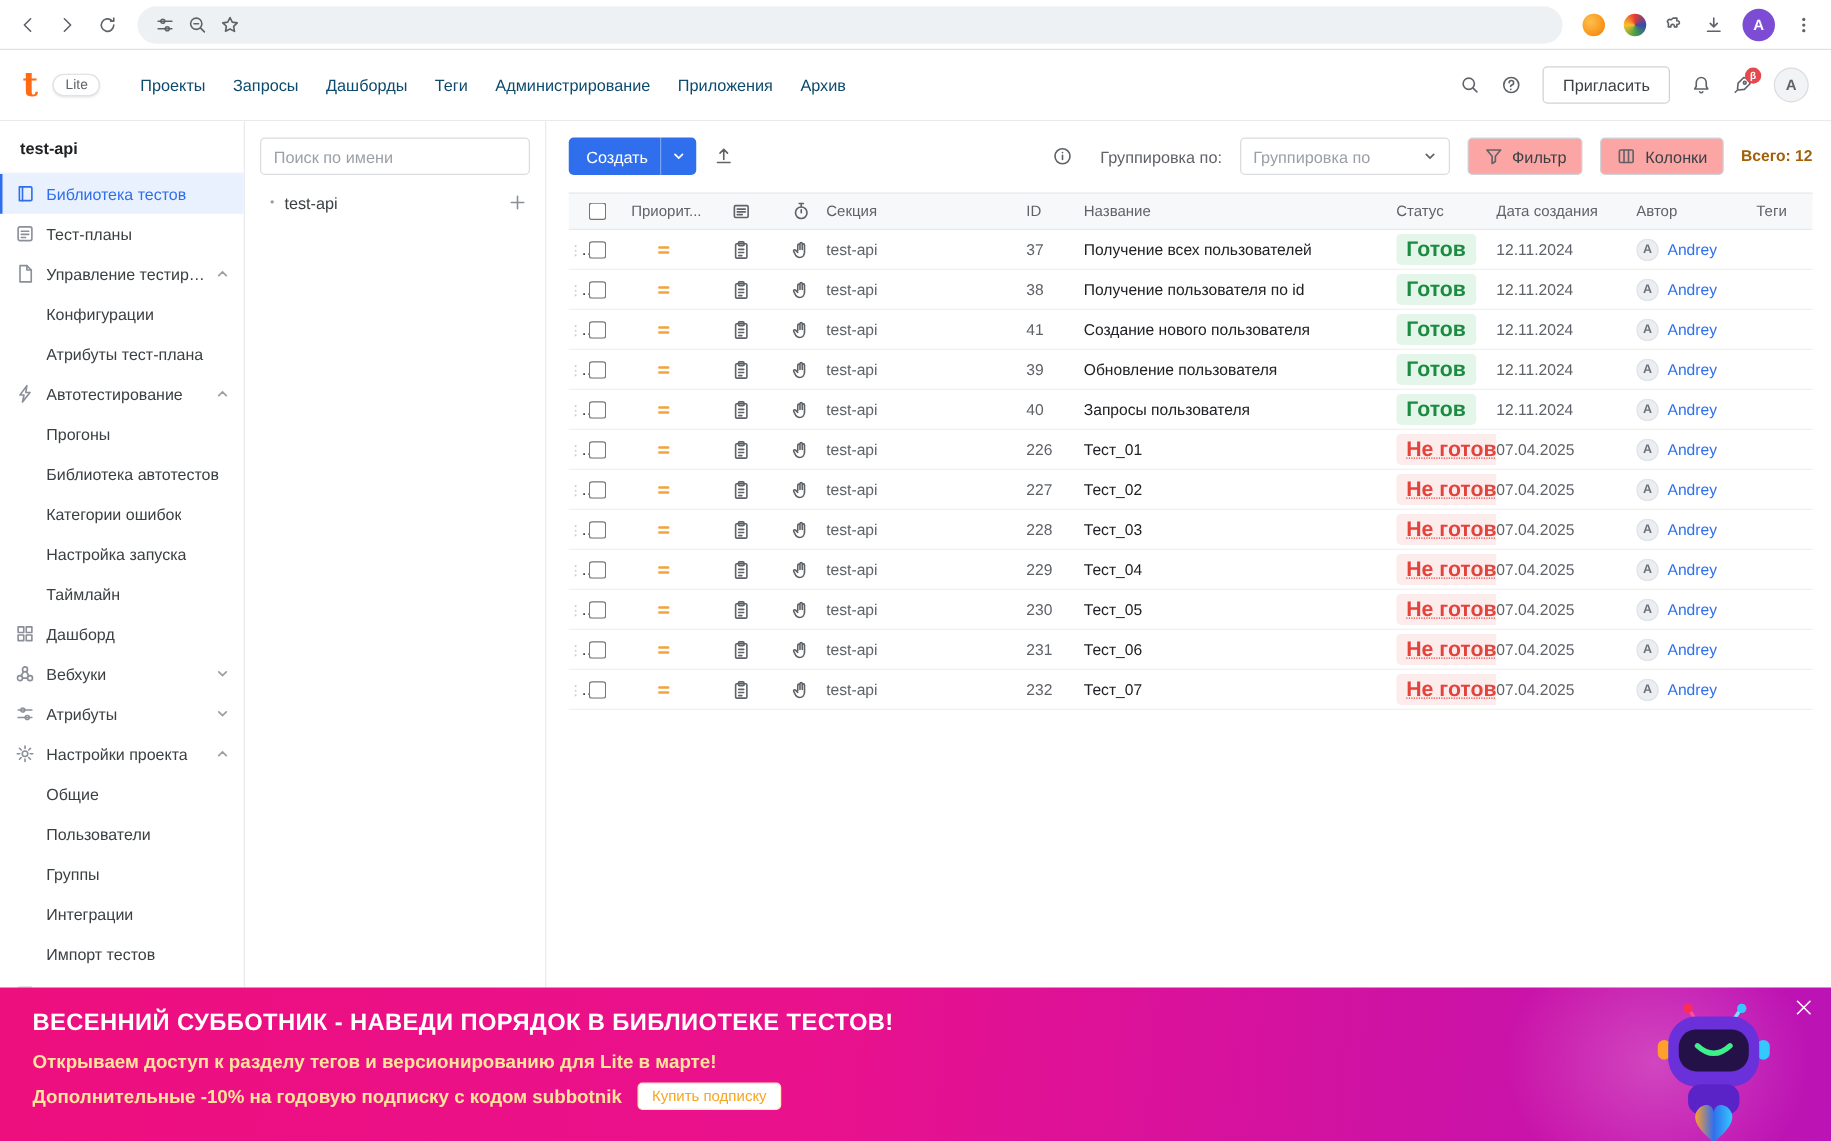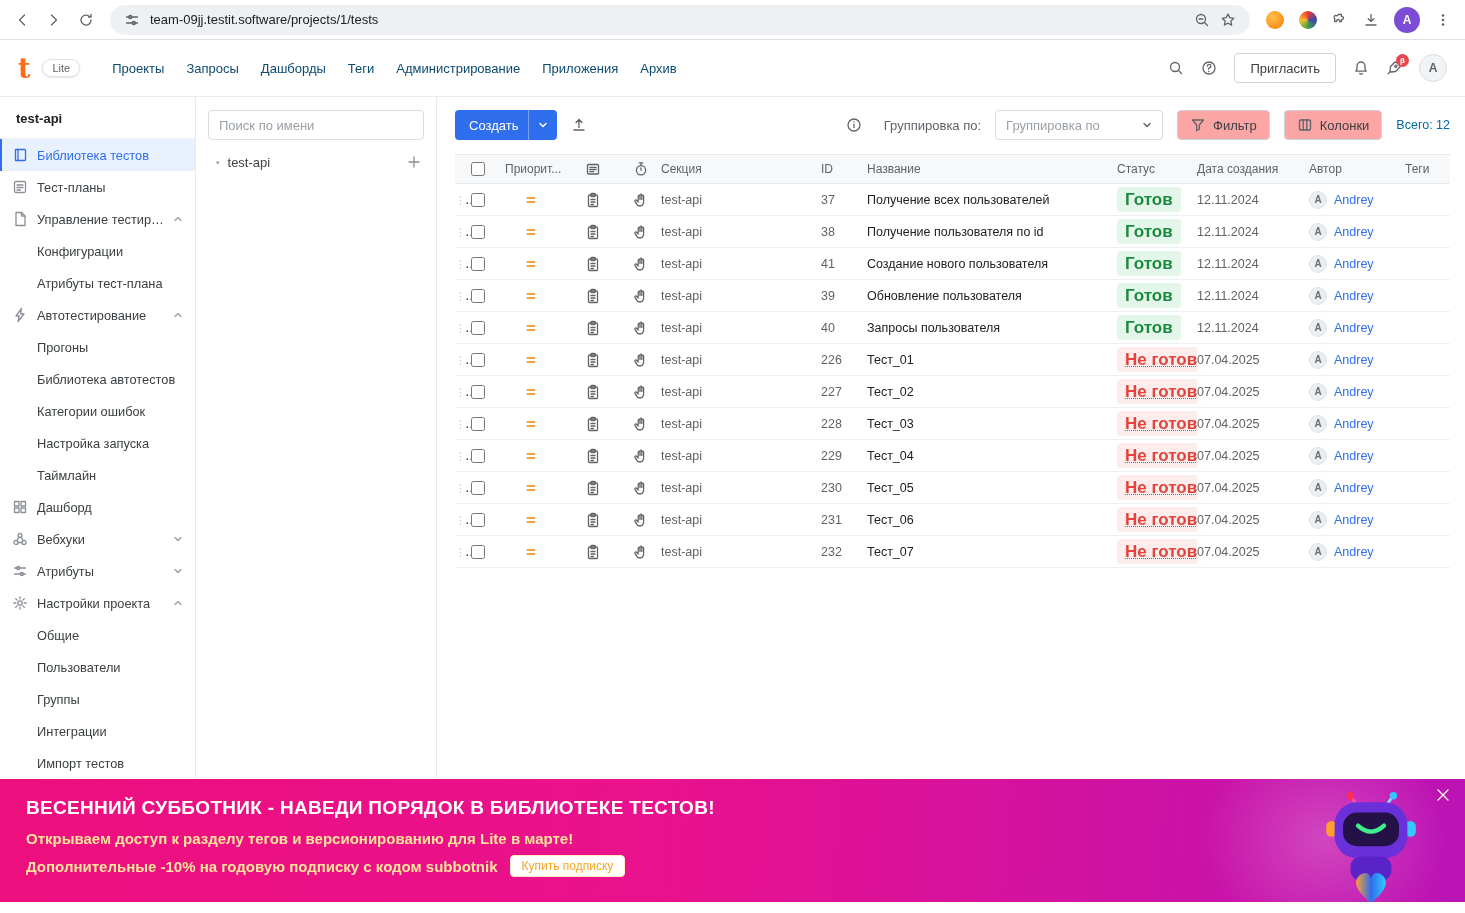--- a/index.html
+++ b/index.html
@@ -53,42 +53,42 @@
   .main{flex:1;display:flex;flex-direction:column;overflow:hidden}
   .toolbar{display:flex;align-items:center;gap:14px;padding:13px 15px 12px 18px}
   .btn-create{height:30px;background:#2f6fed;color:#fff;border:none;border-radius:4px;display:inline-flex;align-items:stretch;font-size:13px;cursor:pointer}
   .btn-create .lbl{display:flex;align-items:center;padding:0 10px 0 14px}
   .btn-create .caret{display:flex;align-items:center;padding:0 9px;border-left:1px solid rgba(255,255,255,.35);color:#fff}
   .toolbar-spacer{flex:1}
   .group-label{display:flex;align-items:center;gap:22px;color:#5f6368;font-size:13px;white-space:nowrap}
   .select{width:168px;height:30px;border:1px solid #dadce0;border-radius:4px;display:flex;align-items:center;padding:0 10px;font-size:13px;color:#9aa0a6;gap:6px;background:#fff;cursor:pointer}
   .select .ph{flex:1;overflow:hidden;white-space:nowrap}
   .btn{height:30px;display:inline-flex;align-items:center;gap:7px;padding:0 12px;border:1px solid #cfd2d6;border-radius:4px;background:#fca5a5;font-size:13px;color:#3c4043;cursor:pointer;white-space:nowrap}
-  .total{font-size:12.5px;color:#0369a1;font-weight:400;white-space:nowrap}
+  .total{font-size:12.5px;color:#a16207;font-weight:700;white-space:nowrap}
 
   .table{margin:2px 15px 0 18px}
   .tgrid{display:grid;grid-template-columns:16px 34px 70px 48px 38px 160px 46px 250px 80px 112px 96px 1fr;align-items:center}
   .thead{height:30px;background:#f7f8fa;border-top:1px solid #e7e9ec;border-bottom:1px solid #e7e9ec;color:#5f6368;font-size:12px}
   .trow{height:32px;border-bottom:1px solid #eef0f2;font-size:12.5px;background:#fff}
   .cell{padding-right:8px;overflow:hidden;white-space:nowrap;text-overflow:ellipsis}
   .c-check input{width:14px;height:14px;accent-color:#2f6fed;margin:0;vertical-align:middle}
   .c-priority{padding-left:18px;display:flex}
   .c-steps,.c-manual{display:flex;padding-left:10px;color:#8a8f98}
   .drag{color:#c3c6cb;font-size:11px;letter-spacing:-1px;cursor:grab}
   .c-section,.c-id,.c-date{color:#5f6368}
   .c-name{color:#202124;cursor:pointer}
   .badge{font-size:17px;font-weight:700;padding:2.5px 8px;border-radius:4px;display:inline-block}
   .badge.ready{color:#1d8a42;background:#e4f5e9}
   .badge.not_ready{color:#e2443c;background:#fdecec;text-decoration:underline dotted 1px}
   .c-author{display:flex;align-items:center}
   .avatar-s{width:18px;height:18px;border-radius:50%;background:#eceef1;border:1px solid #dfe2e6;color:#697077;font-size:10px;font-weight:700;display:inline-flex;align-items:center;justify-content:center;margin-right:7px;flex-shrink:0}
   .author-link{color:#2f6fed;text-decoration:none;cursor:pointer}
 
   
-  .banner{position:absolute;left:0;right:0;bottom:11px;height:123px;background:linear-gradient(95deg,#ee0f7e 0%,#e9118d 45%,#bb13b5 100%);color:#fff;overflow:hidden}
+  .banner{position:absolute;left:0;right:0;bottom:0;height:123px;background:linear-gradient(95deg,#ee0f7e 0%,#e9118d 45%,#bb13b5 100%);color:#fff;overflow:hidden}
   .banner-glow{position:absolute;right:-30px;top:-90px;width:340px;height:300px;border-radius:50%;background:radial-gradient(closest-side,rgba(255,255,255,.22),transparent 72%);z-index:1}
   .banner-inner{position:relative;z-index:2;padding:15px 26px}
   .banner-title{font-size:19px;font-weight:800;letter-spacing:.3px;margin:3px 0 11px}
   .banner-l2{color:#ffe49a;font-weight:700;font-size:15px;margin-bottom:8px}
   .banner-l3{display:flex;align-items:center;gap:12px;color:#ffe49a;font-weight:700;font-size:15px}
   .cta{background:#fff;color:#f5a623;font-size:12px;font-weight:400;padding:3px 11px;border-radius:4px;border:1px solid #ffe8c2;cursor:pointer}
   .banner-close{position:absolute;top:8px;right:14px;color:rgba(255,255,255,.92);z-index:3;cursor:pointer}
   .robot{position:absolute;right:38px;bottom:-6px;z-index:2}
 </style>
 </head>
@@ -111,21 +111,20 @@
       </svg>
     </span>
   <div class="omnibox">
     <span class="icon">
         <svg width="16" height="16" viewBox="0 0 16 16" fill="none" stroke="currentColor" stroke-width="1.3" stroke-linecap="round" stroke-linejoin="round">
           <path d="M2.5 5h11M2.5 11h11"></path>
           <circle cx="6.2" cy="5" r="1.6"></circle>
           <circle cx="9.8" cy="11" r="1.6"></circle>
         </svg>
       </span>
-    <span class="url">team-09jj.testit.software/projects/1/tests</span>
     <span class="icon">
         <svg width="16" height="16" viewBox="0 0 16 16" fill="none" stroke="currentColor" stroke-width="1.3" stroke-linecap="round" stroke-linejoin="round">
           <circle cx="7" cy="7" r="4.5"></circle>
           <path d="m10.5 10.5 3 3M5.2 7h3.6"></path>
         </svg>
       </span>
     <span class="icon">
         <svg width="16" height="16" viewBox="0 0 16 16" fill="none" stroke="currentColor" stroke-width="1.3" stroke-linecap="round" stroke-linejoin="round">
           <path d="m8 2 1.8 3.7 4 .6-2.9 2.8.7 4L8 11.2 4.4 13l.7-4L2.2 6.3l4-.6z"></path>
         </svg>

